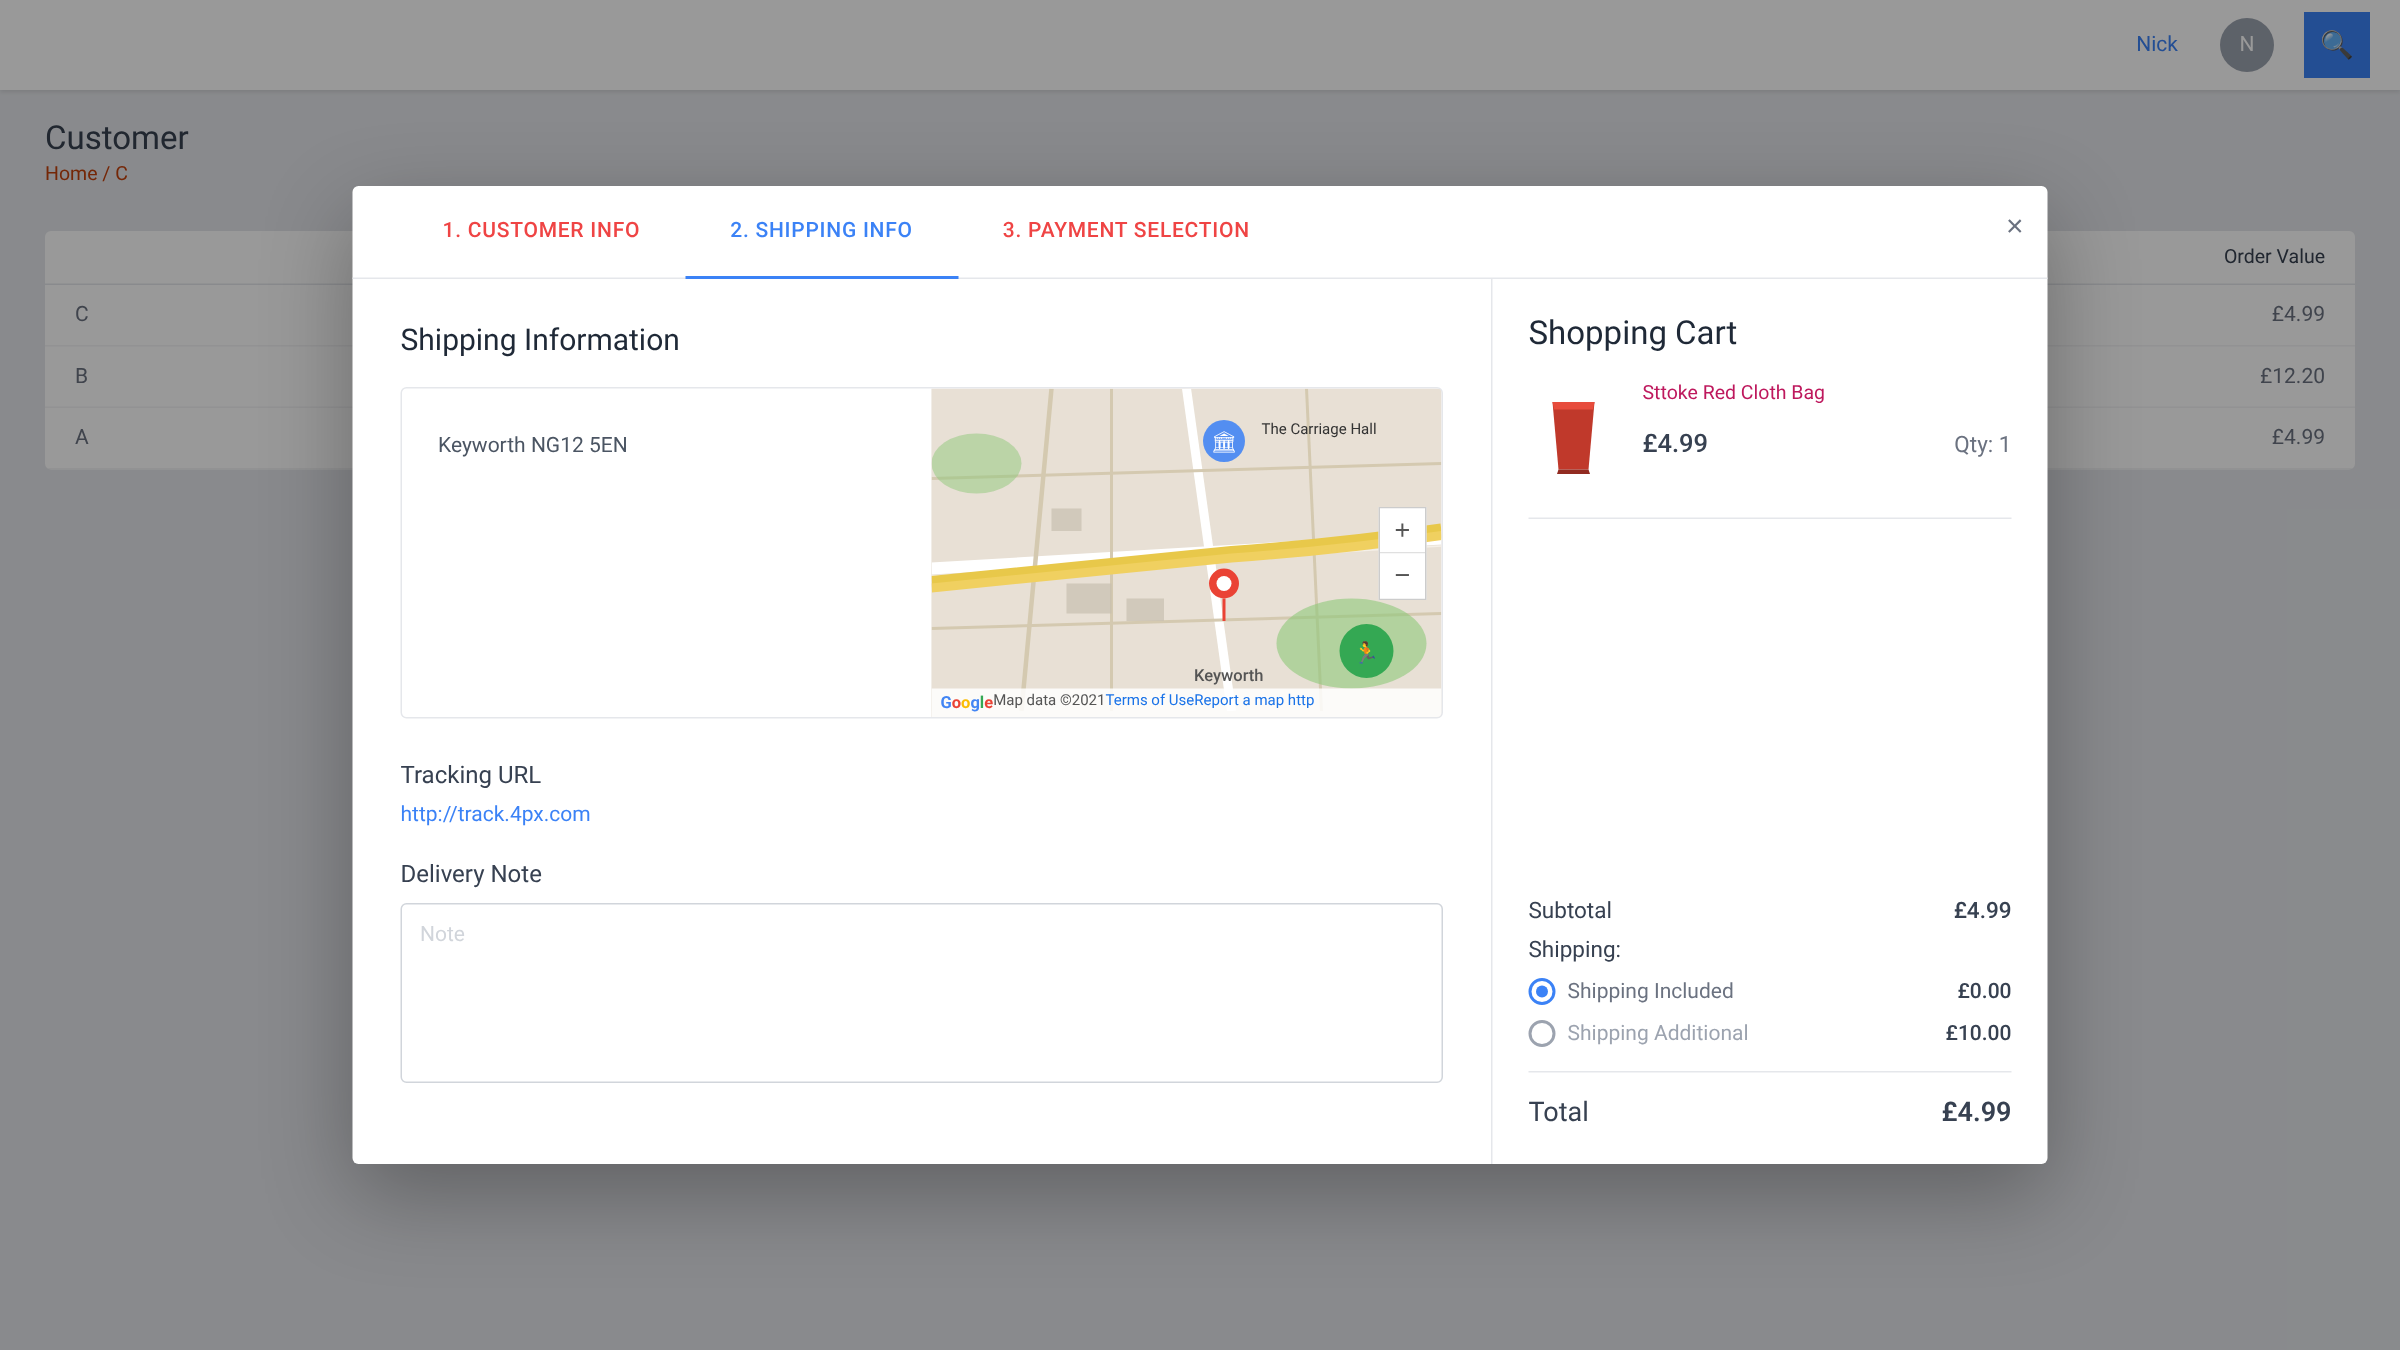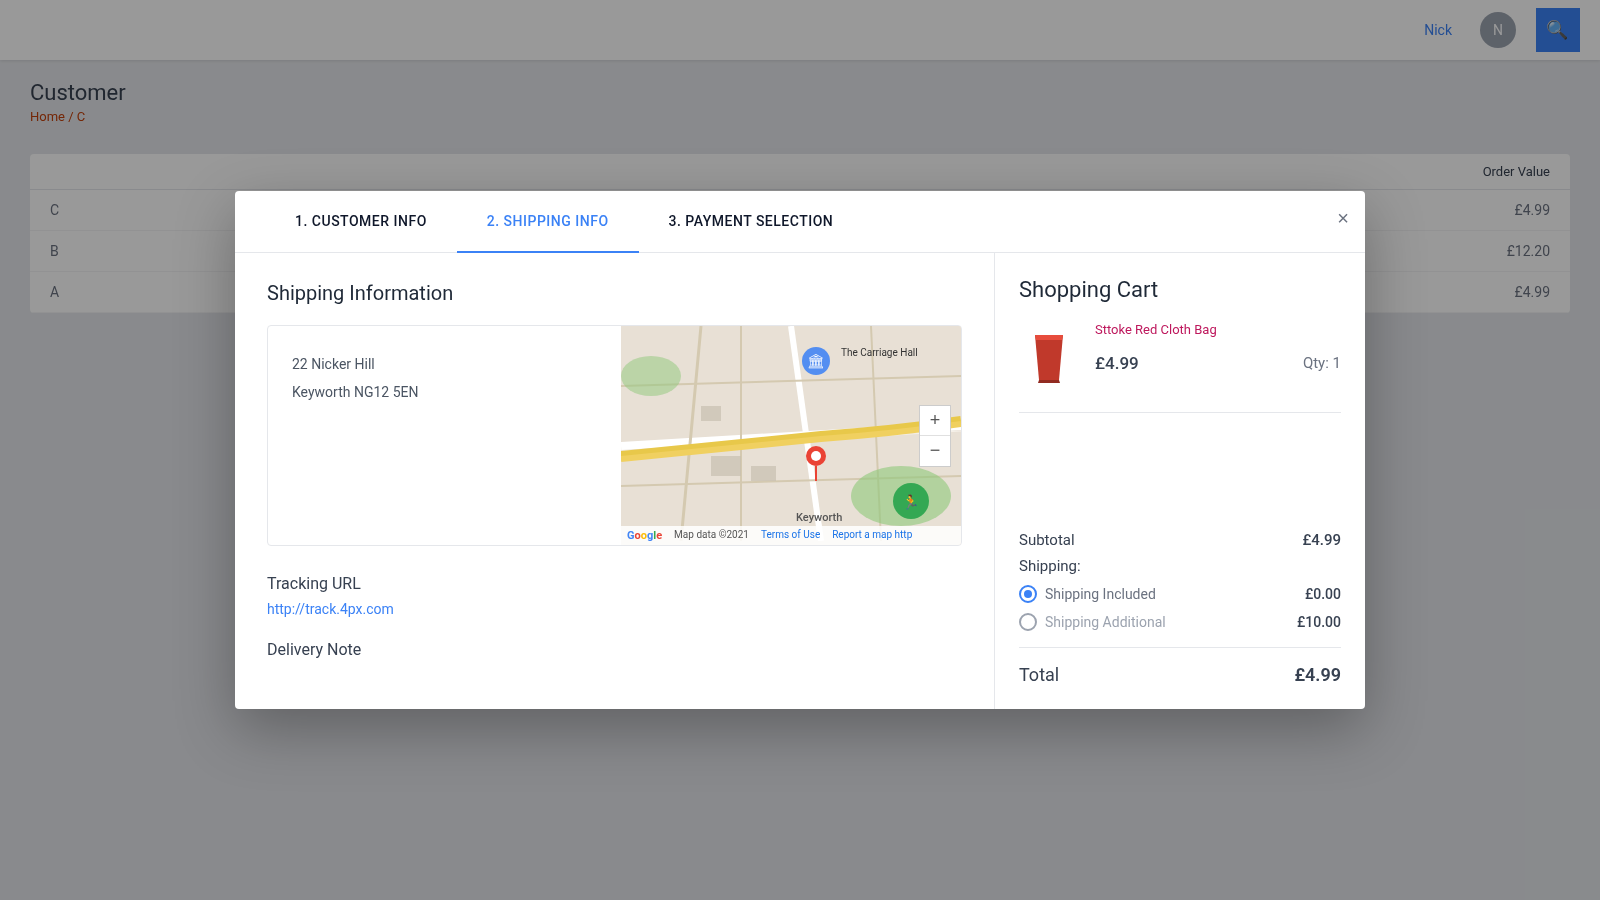--- a/index.html
+++ b/index.html
@@ -131,21 +131,21 @@
     
     .modal-tabs {
       display: flex;
       border-bottom: 1px solid #e5e7eb;
       padding: 0 30px;
     }
 
     .tab-item {
       padding: 22px 30px;
       font-size: 14px;
-      color: #0f172a;
+      color: #ef4444;
       cursor: pointer;
       text-transform: uppercase;
       letter-spacing: 0.5px;
       font-weight: 500;
       border-bottom: 2px solid transparent;
       margin-bottom: -1px;
     }
 
     .tab-item.active {
       color: #3b82f6;
@@ -240,21 +240,21 @@
     .map-footer {
       position: absolute;
       bottom: 0;
       left: 0;
       right: 0;
       background: rgba(255,255,255,0.85);
       font-size: 10px;
       color: #555;
       padding: 3px 6px;
       display: flex;
-      gap: 12px;
+      gap: 0;
     }
 
     .map-footer a {
       color: #1a73e8;
       text-decoration: none;
     }
 
     
     .tracking-section {
       margin-bottom: 22px;
@@ -522,21 +522,20 @@
       <div class="tab-item">3. PAYMENT SELECTION</div>
     </div>
 
     <div class="modal-body">
 
       <div class="left-panel">
         <div class="section-title">Shipping Information</div>
 
         <div class="shipping-info-box">
           <div class="address-block">
-            <div class="address-line">22 Nicker Hill</div>
             <div class="address-line">Keyworth NG12 5EN</div>
           </div>
 
           <div class="map-block">
             
             <svg viewBox="0 0 340 215" width="340" height="215">
 
               <rect width="340" height="215" fill="#e8e0d5"></rect>
 
               <line x1="0" y1="120" x2="340" y2="100" stroke="#ffffff" stroke-width="8"></line>
@@ -591,20 +590,21 @@
           </div>
         </div>
 
         <div class="tracking-section">
           <div class="tracking-label">Tracking URL</div>
           <a href="#" class="tracking-link">http://track.4px.com</a>
         </div>
 
         <div class="delivery-section">
           <div class="delivery-label">Delivery Note</div>
+          <textarea class="note-textarea" placeholder="Note" style=""></textarea>
         </div>
       </div>
 
       <div class="right-panel">
         <div class="cart-title">Shopping Cart</div>
 
         <div class="product-item">
           <div class="product-image">
 
             <svg class="product-cup" viewBox="0 0 40 55" width="40" height="55">

